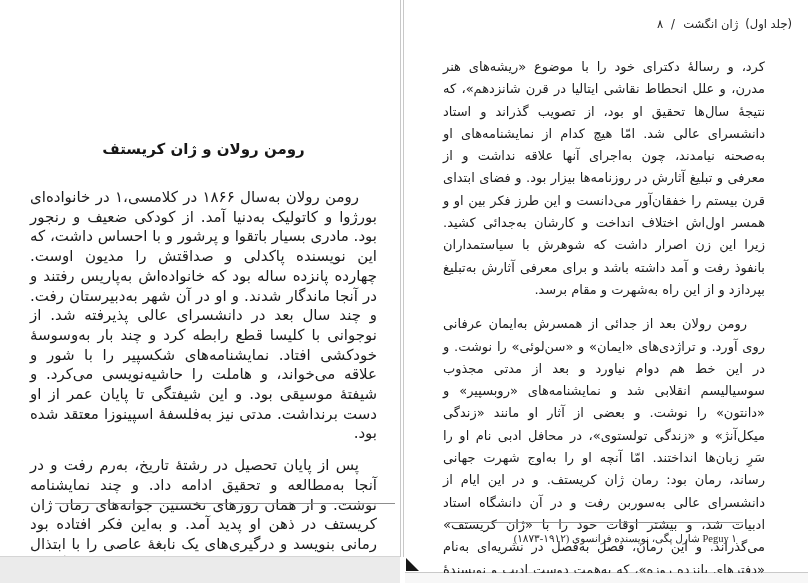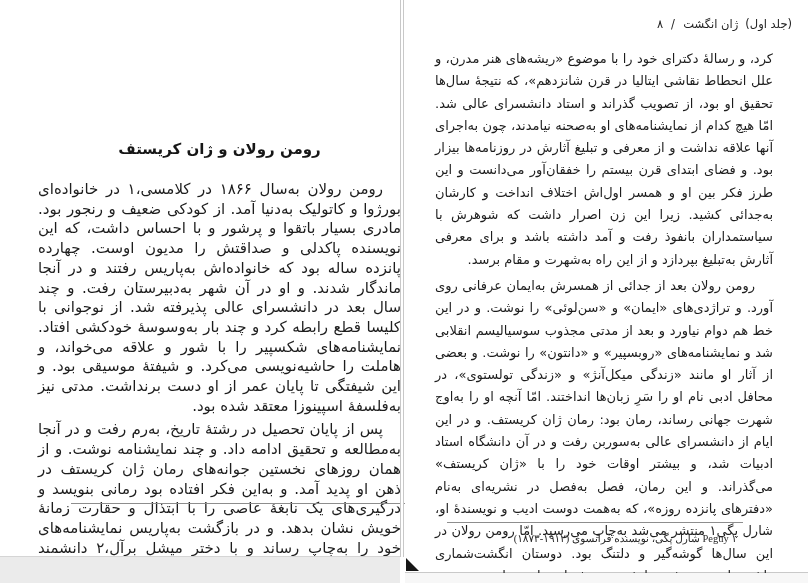--- a/index.html
+++ b/index.html
@@ -2,21 +2,21 @@
 <html lang="fa"><head>
 <meta charset="utf-8">
 <style>
   html,body{margin:0;padding:0;background:#fff;}
   .stage{
     position:relative;width:808px;height:583px;overflow:hidden;background:#fff;
     font-family:"DejaVu Sans",sans-serif;color:#1d1d1d;
   }
   
   .page{position:absolute;top:0;background:#ffffff;}
-  .page-left{left:16px;width:401px;height:388px;}
+  .page-left{left:0;width:401px;height:388px;}
   .page-right{left:405px;width:403px;height:572px;border-bottom:1px solid #c9c9c9;}
   .spine{
     position:absolute;left:400px;top:0;width:4px;height:557px;background:#fff;
     border-left:1px solid #c8c8c8;border-right:1px solid #c8c8c8;box-sizing:border-box;
   }
   .bottom-strip-left{
     position:absolute;left:0;top:556px;width:400px;height:27px;
     background:#ebebeb;border-top:1px solid #d5d5d5;
   }
   .bottom-strip-right{
@@ -34,21 +34,21 @@
   .hdr-sep{margin:0 1px;}
   
   .body-right{
     position:absolute;top:44px;left:26px;right:31px;direction:rtl;text-align:justify;
     font-size:13px;line-height:22.3px;
   }
   .body-left{
     position:absolute;top:176px;left:18px;right:12px;direction:rtl;text-align:justify;
     font-size:15px;line-height:19.7px;
   }
-  .para{margin:4px;padding:0;}
+  .para{margin:12px;padding:0;}
   .para.indent{text-indent:18px;}
   .chapter-heading{
     position:absolute;top:140px;left:18px;right:12px;margin:0;direction:rtl;
     text-align:center;font-size:15px;font-weight:bold;color:#161616;
   }
   
   .fnsep{position:absolute;height:1px;background:#8d8d8d;}
   .fnsep-left{left:55px;top:503px;width:340px;}
   .fnsep-right{left:42px;top:522px;width:296px;}
   .footnotes{direction:rtl;text-align:right;font-size:10.5px;color:#262626;}

